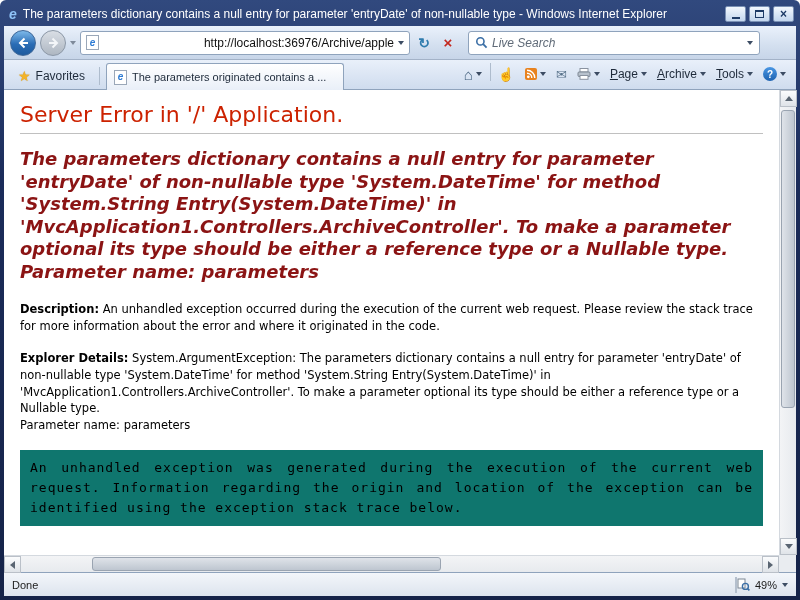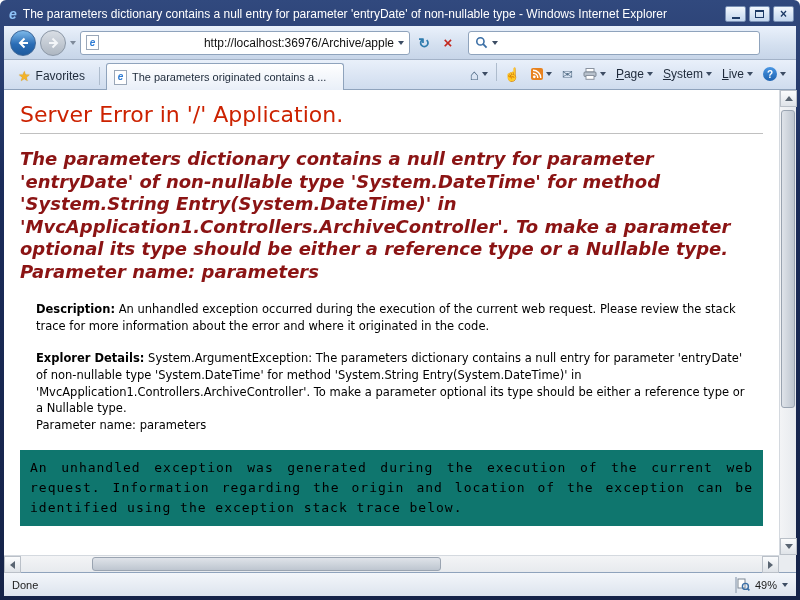--- a/index.html
+++ b/index.html
@@ -61,21 +61,21 @@
   .menu-label { display:inline-block; }
   .menu-label::first-letter { text-decoration:underline; }
 
   
   .content-area { flex:1; position:relative; background:#fff; }
   .page { position:absolute; inset:0 17px 17px 0; overflow:hidden; padding:10px 16px 16px;
     font-family:"DejaVu Sans",sans-serif; color:#000; }
   .h1 { font-size:22px; color:#cc2200; font-weight:normal; margin:2px 0 6px; }
   .rule { border-top:1px solid #c0c0c0; margin:0 0 14px; }
   .h2 { font-size:18px; line-height:1.25; font-style:italic; font-weight:600; color:#8b1414; margin:0 0 18px; }
-  .body { font-size:11.5px; line-height:1.45; margin:0 16px 16px; }
+  .body { font-size:11.5px; line-height:1.45; margin:0 0 16px; }
   .bold { font-weight:bold; }
   .source-box { background:#0f766e; padding:8px 10px; margin:2px 0 14px;
     font-family:"DejaVu Sans Mono",monospace; font-size:13px; line-height:1.55;
     letter-spacing:1px; text-align:justify; color:#000; }
 
   
   .v-scrollbar { position:absolute; top:0; right:0; bottom:17px; width:17px;
     background:linear-gradient(90deg,#f3f4f6,#e7eaee); border-left:1px solid #d4d9df; }
   .h-scrollbar { position:absolute; left:0; right:17px; bottom:0; height:17px;
     background:linear-gradient(#f3f4f6,#e7eaee); border-top:1px solid #d4d9df; }
@@ -145,20 +145,21 @@
       </span>
     <span class="sq-btn">
         <span class="stop-glyph">×</span>
       </span>
 
     <span class="searchbox">
       <svg width="13" height="13" viewBox="0 0 13 13">
           <circle cx="5.4" cy="5.4" r="3.6" fill="none" stroke="#3a6ea5" stroke-width="1.6"></circle>
           <line x1="8.2" y1="8.2" x2="11.6" y2="11.6" stroke="#3a6ea5" stroke-width="1.8"></line>
         </svg>
+      <input class="search-input" placeholder="Live Search" style="">
       <span class="caret"></span>
     </span>
   </div>
 
   <div class="cmdbar">
     <span class="fav-btn">
       <span class="star">★</span>
       <span>Favorites</span>
     </span>
     <span class="vsep"></span>
@@ -197,25 +198,25 @@
             <rect x="1" y="4" width="12" height="4.5" rx="1" fill="#b9c2cd" stroke="#7d8794"></rect>
             <rect x="3" y="7.5" width="8" height="3.8" fill="#fff" stroke="#8a93a0"></rect>
           </svg>
         <span class="caret"></span>
       </span>
       <span class="cmd-btn">
         <span class="menu-label">Page</span>
         <span class="caret"></span>
       </span>
       <span class="cmd-btn">
-        <span class="menu-label">System</span>
-        <span class="caret"></span>
-      </span>
-      <span class="cmd-btn">
-        <span class="menu-label">Live</span>
+        <span class="menu-label">Archive</span>
+        <span class="caret"></span>
+      </span>
+      <span class="cmd-btn">
+        <span class="menu-label">Tools</span>
         <span class="caret"></span>
       </span>
       <span class="cmd-btn">
         <span class="help-circle">?</span>
         <span class="caret"></span>
       </span>
     </span>
   </div>
 
   <div class="content-area">

